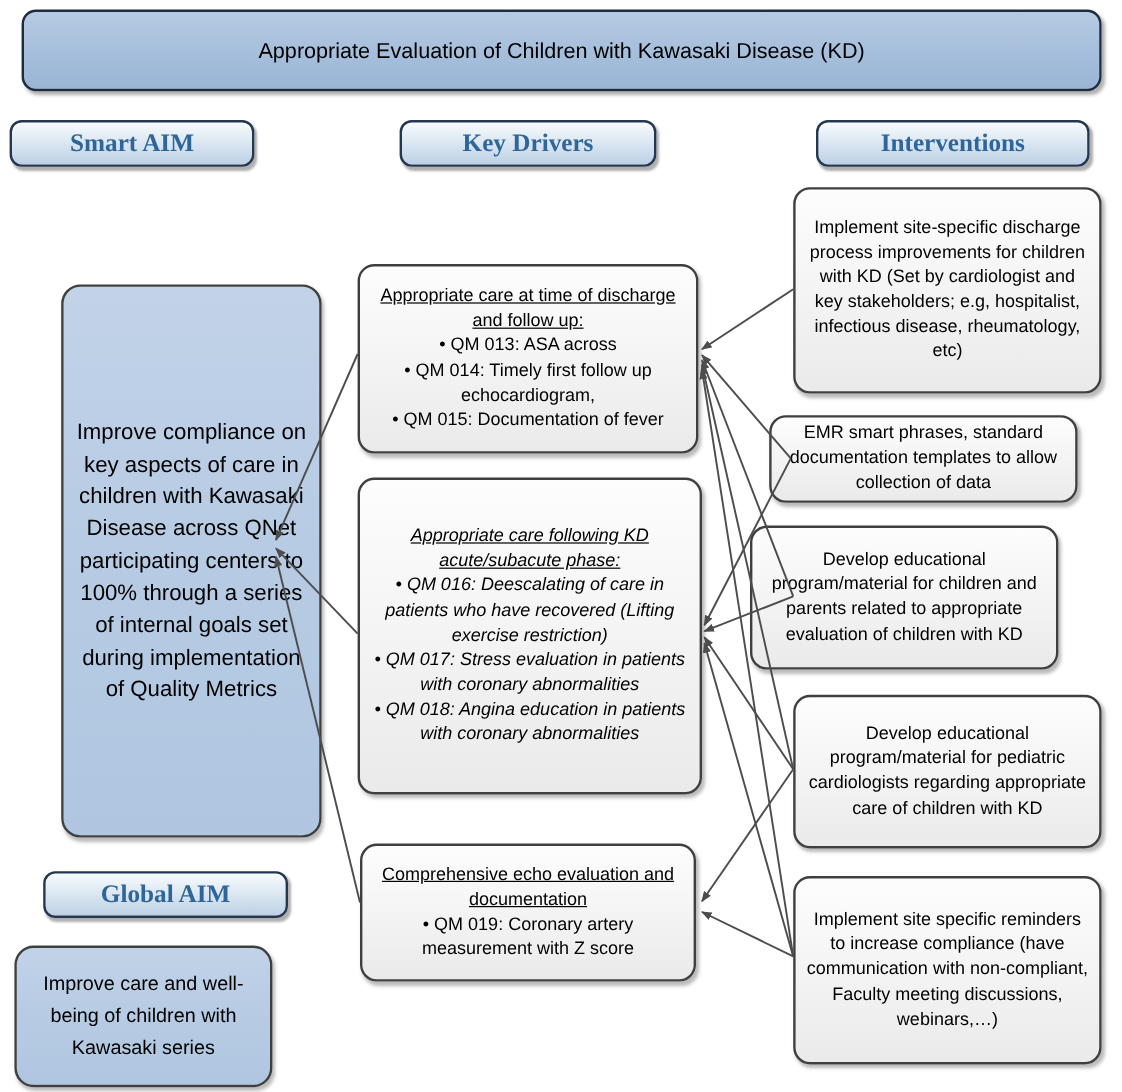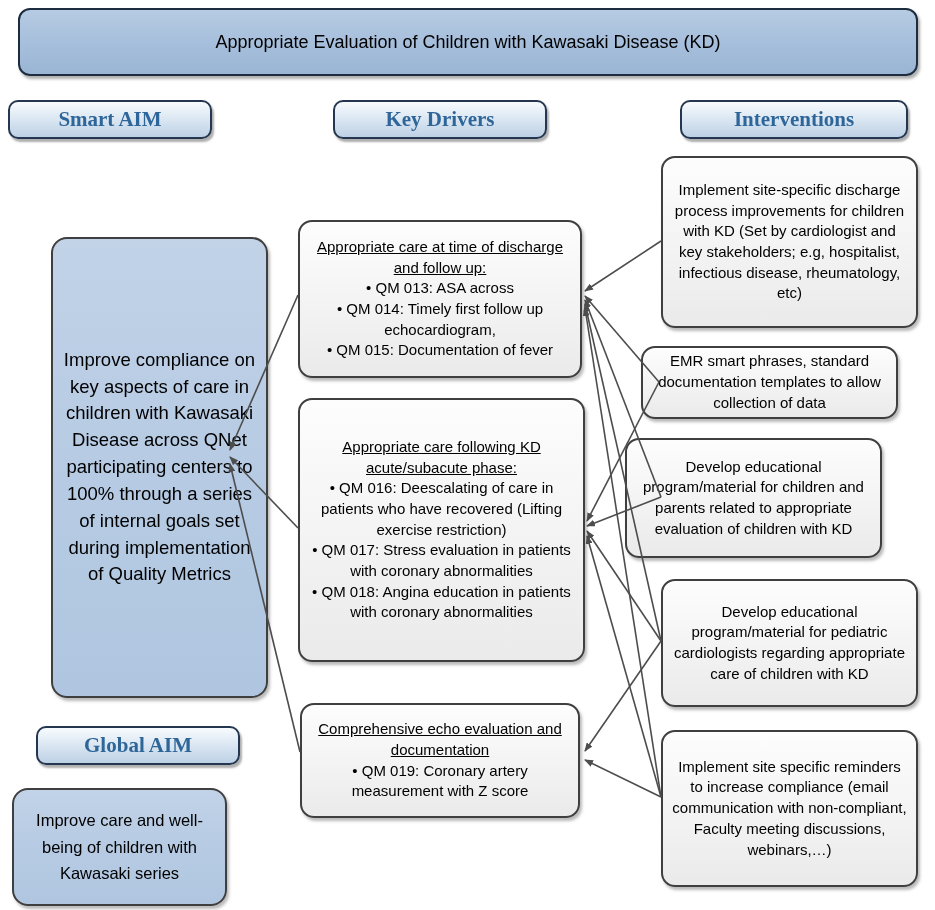--- a/index.html
+++ b/index.html
@@ -105,21 +105,21 @@
     <div class="global-aim-text">Improve care and well-being of children with Kawasaki series</div>
   </div>
 
   <div class="abs gray-box" style="left:298px;top:220px;width:284px;height:158px;align-items:center;">
     <div class="kd-heading">Appropriate care at time of discharge and follow up:</div>
     <div class="bullet">QM 013: ASA across</div>
     <div class="bullet">QM 014: Timely first follow up echocardiogram,</div>
     <div class="bullet">QM 015: Documentation of fever</div>
   </div>
 
-  <div class="abs gray-box" style="left:298px;top:398px;width:287px;height:264px;">
+  <div class="abs gray-box" style="left:298px;top:398px;width:287px;height:264px;font-style:italic;">
     <div class="kd-heading">Appropriate care following KD acute/subacute phase:</div>
     <div class="bullet">QM 016: Deescalating of care in patients who have recovered (Lifting exercise restriction)</div>
     <div class="bullet">QM 017: Stress evaluation in patients with coronary abnormalities</div>
     <div class="bullet">QM 018: Angina education in patients with coronary abnormalities</div>
   </div>
 
   <div class="abs gray-box" style="left:300px;top:703px;width:280px;height:115px;">
     <div class="kd-heading">Comprehensive echo evaluation and documentation</div>
     <div class="bullet">QM 019: Coronary artery measurement with Z score</div>
   </div>
@@ -130,16 +130,16 @@
   <div class="abs gray-box" style="left:641px;top:346px;width:257px;height:73px;">
     <div class="intervention-text">EMR smart phrases, standard documentation templates to allow collection of data</div>
   </div>
   <div class="abs gray-box" style="left:625px;top:438px;width:257px;height:120px;">
     <div class="intervention-text">Develop educational program/material for children and parents related to appropriate evaluation of children with KD</div>
   </div>
   <div class="abs gray-box" style="left:661px;top:579px;width:257px;height:128px;">
     <div class="intervention-text">Develop educational program/material for pediatric cardiologists regarding appropriate care of children with KD</div>
   </div>
   <div class="abs gray-box" style="left:661px;top:730px;width:257px;height:157px;">
-    <div class="intervention-text">Implement site specific reminders to increase compliance (email communication with non-compliant, Faculty meeting discussions, webinars,…)</div>
+    <div class="intervention-text">Implement site specific reminders to increase compliance (have communication with non-compliant, Faculty meeting discussions, webinars,…)</div>
   </div>
 
 </div>
 
 </body></html>

